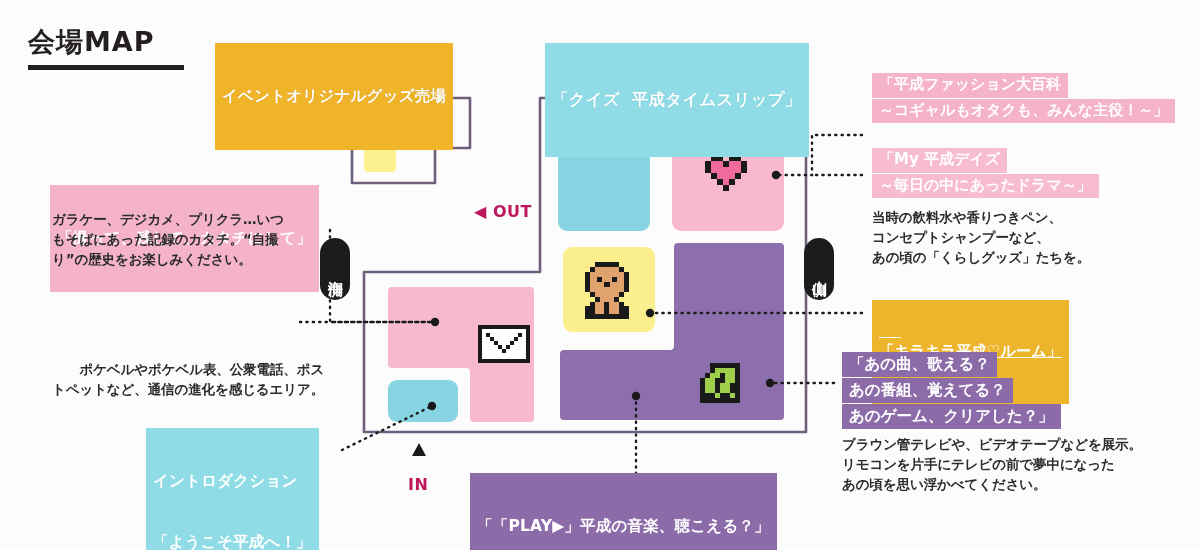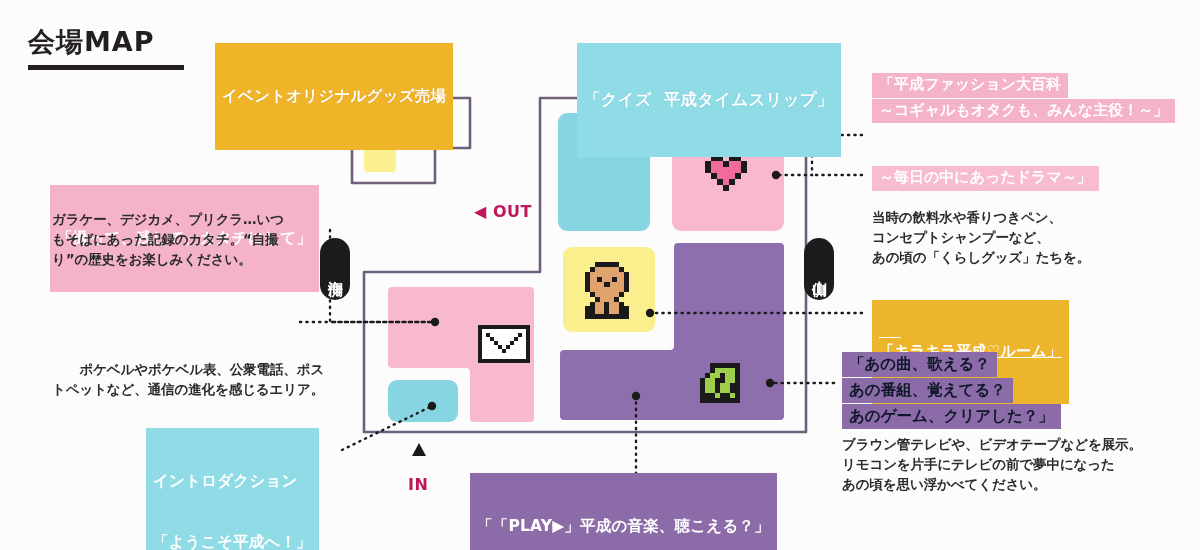--- a/index.html
+++ b/index.html
@@ -29,21 +29,21 @@
     letter-spacing: .2px;
   }
   .chip span { display: block; }
   .chip-yellow { background: #f0b429; color: #ffffff; font-size: 15.5px;
                  text-shadow: 0 0 1px rgba(190,130,10,.8); }
   .chip-cyan   { background: #8fdce6; color: #ffffff; font-size: 16.5px;
                  text-shadow: 0 0 1px rgba(60,160,175,.6); }
   .chip-cyan2  { background: #8fdce6; color: #ffffff; font-size: 15.5px; }
   .chip-pink   { background: #f4b2cb; color: #ffffff; font-size: 15px; }
   .chip-pink-lt{ background: #f7bcd2; color: #ffffff; font-size: 15px; }
-  .chip-purple { background: #8c6ca8; color: #0f172a; font-size: 15.5px; }
+  .chip-purple { background: #8c6ca8; color: #ffffff; font-size: 15.5px; }
   .chip-purple2{ background: #8c6ca8; color: #ffffff; font-size: 15.5px; }
   .chip-gold   { background: #edb52b; color: #ffffff; font-size: 15px; }
 
   
   .chip-ragged { position: absolute; }
   .chip-ragged span {
     display: inline-block;
     padding: 2px 7px 3px 7px;
     font-weight: 700;
     line-height: 1.3;
@@ -254,31 +254,31 @@
 
   <div class="side-pill" style="left:320px; top:238px;">海側</div>
   <div class="side-pill" style="left:804px; top:238px;">山側</div>
   <div class="dir-label" style="left:474px; top:202px;">◀ OUT</div>
   <div class="dir-label" style="left:408px; top:475px;">IN</div>
 
   <div class="chip chip-yellow" style="left:215px; top:43px;">
     <span>イベントオリジナルグッズ売場</span>
   </div>
 
-  <div class="chip chip-cyan" style="left:577px; top:43px;">
+  <div class="chip chip-cyan" style="left:545px; top:43px;">
     <span>「クイズ  平成タイムスリップ」</span>
   </div>
 
   <div class="chip-ragged" style="left:872px; top:73px; font-size:15px;">
     <span class="chip-pink">「平成ファッション大百科</span><br>
     <span class="chip-pink">～コギャルもオタクも、みんな主役！～」</span>
   </div>
 
   <div class="chip-ragged" style="left:872px; top:148px; font-size:15px;">
-    <br>
+    <span class="chip-pink-lt">「My 平成デイズ</span><br>
     <span class="chip-pink-lt">～毎日の中にあったドラマ～」</span>
   </div>
 
   <div class="body-text" style="left:872px; top:208px;">
     <span>当時の飲料水や香りつきペン、</span>
     <span>コンセプトシャンプーなど、</span>
     <span>あの頃の「くらしグッズ」たちを。</span>
   </div>
 
   <div class="chip chip-gold" style="left:872px; top:300px;text-decoration:underline;">

